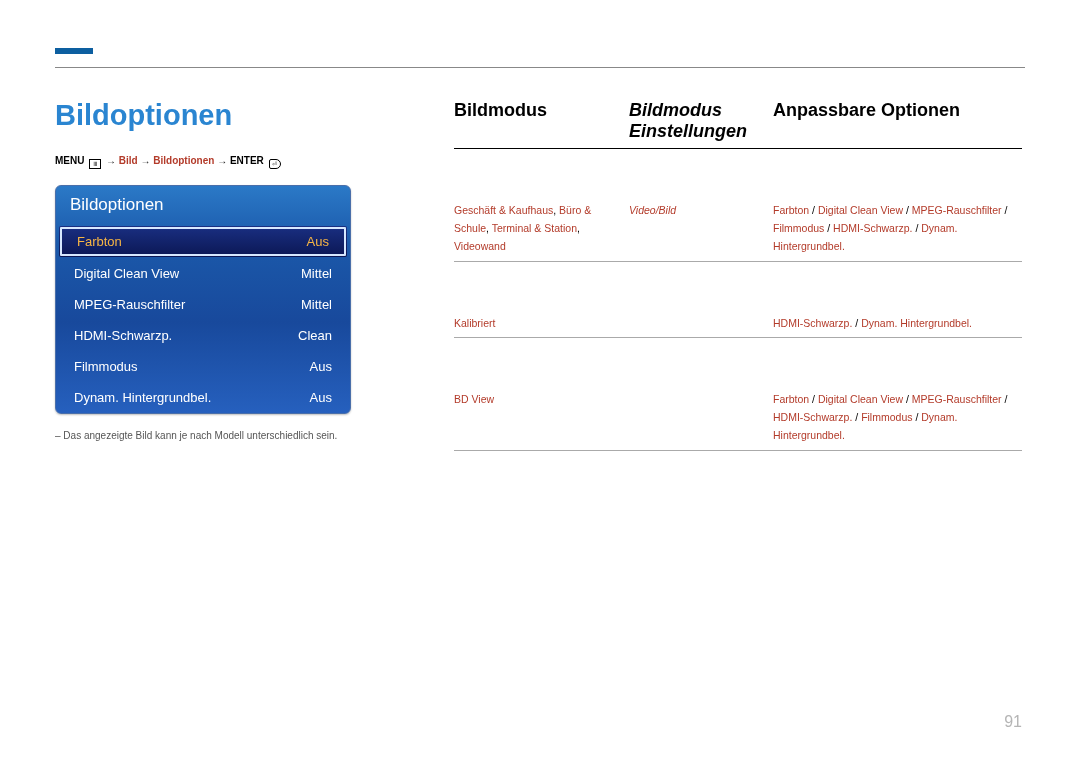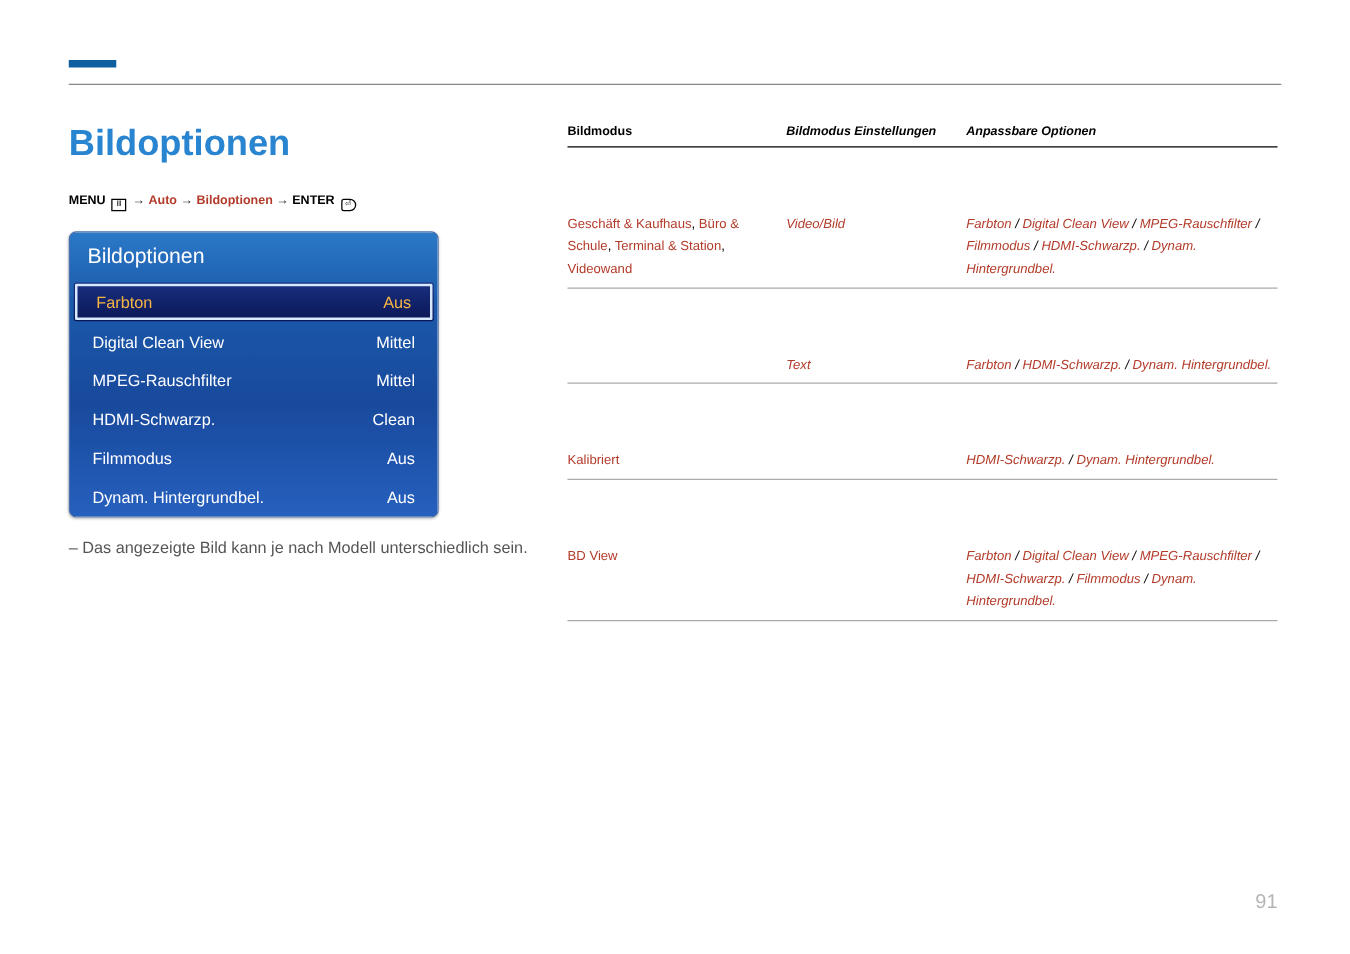--- a/index.html
+++ b/index.html
@@ -86,45 +86,45 @@
       outline-offset: -3px;
       margin: 1px 3px;
       border-radius: 2px;
     }
     .osd-row.hl .lbl { color: #f7b544; }
     .osd-row.hl .val { color: #f7b544; }
     .footnote {
       position: absolute;
       left: 55px;
       top: 430px;
-      font-size: 13px;
+      font-size: 10px;
       color: #555;
     }
     .footnote::before {
       content: "– ";
     }
     
     .table {
       position: absolute;
       left: 454px;
       right: 58px;
       top: 100px;
       font-size: 10.5px;
     }
     .thead {
       display: flex;
-      font-size: 10px;
+      font-size: 18px;
       font-weight: bold;
       color: #000;
       border-bottom: 1.5px solid #000;
       padding-bottom: 6px;
     }
     .col1 { width: 175px; padding-right: 10px; }
     .col2 { width: 144px; padding-right: 10px; font-style: italic; }
-    .col3 { flex: 1; font-style: italic; }
+    .col3 { flex: 1; }
     .trow {
       display: flex;
       border-bottom: 1px solid #aaa;
       padding: 5px 0;
       line-height: 1.7;
       margin-top: 48px;
     }
     .trow .col1, .trow .col2, .trow .col3 { color: #b33b2a; }
     .slash { color: #000; }
     .comma { color: #000; }
@@ -141,21 +141,21 @@
 
 <div class="topbar"></div>
 <div class="hr-top"></div>
 
 <h1 class="page-title">Bildoptionen</h1>
 
 <div class="breadcrumb">
   <span class="bt">MENU</span>
   <span class="menu-icon">Ⅲ</span>
   <span>→</span>
-  <span class="red">Auto</span>
+  <span class="red">Bild</span>
   <span>→</span>
   <span class="red">Bildoptionen</span>
   <span>→</span>
   <span class="bt">ENTER</span>
   <span class="enter-icon">⏎</span>
 </div>
 
 <div class="osd-panel">
   <div class="osd-title">Bildoptionen</div>
   <div id="osd-rows">
@@ -194,25 +194,20 @@
     <div class="col2">Bildmodus Einstellungen</div>
     <div class="col3">Anpassbare Optionen</div>
   </div>
   <div id="tbody">
       <div class="trow">
         <div class="col1"><span>Geschäft &amp; Kaufhaus</span><span class="comma">, </span><span>Büro &amp; Schule</span><span class="comma">, </span><span>Terminal &amp; Station</span><span class="comma">, </span><span>Videowand</span></div>
         <div class="col2">Video/Bild</div>
         <div class="col3"><span>Farbton</span><span class="slash"> / </span><span>Digital Clean View</span><span class="slash"> / </span><span>MPEG-Rauschfilter</span><span class="slash"> / </span><span>Filmmodus</span><span class="slash"> / </span><span>HDMI-Schwarzp.</span><span class="slash"> / </span><span>Dynam. Hintergrundbel.</span></div>
       </div>
       <div class="trow">
-        <div class="col1"></div>
-        <div class="col2">Text</div>
-        <div class="col3"><span>Farbton</span><span class="slash"> / </span><span>HDMI-Schwarzp.</span><span class="slash"> / </span><span>Dynam. Hintergrundbel.</span></div>
-      </div>
-      <div class="trow">
         <div class="col1"><span>Kalibriert</span></div>
         <div class="col2"></div>
         <div class="col3"><span>HDMI-Schwarzp.</span><span class="slash"> / </span><span>Dynam. Hintergrundbel.</span></div>
       </div>
       <div class="trow">
         <div class="col1"><span>BD View</span></div>
         <div class="col2"></div>
         <div class="col3"><span>Farbton</span><span class="slash"> / </span><span>Digital Clean View</span><span class="slash"> / </span><span>MPEG-Rauschfilter</span><span class="slash"> / </span><span>HDMI-Schwarzp.</span><span class="slash"> / </span><span>Filmmodus</span><span class="slash"> / </span><span>Dynam. Hintergrundbel.</span></div>
       </div>
     </div>

